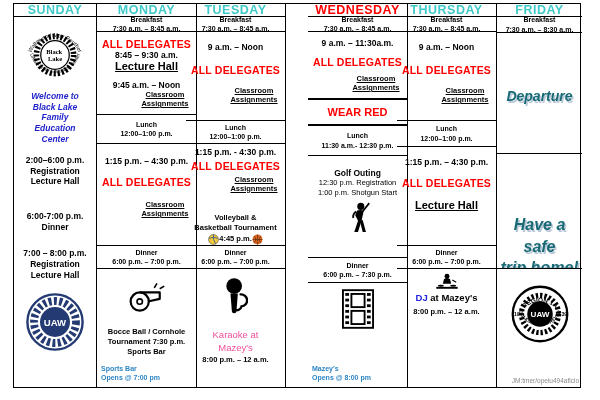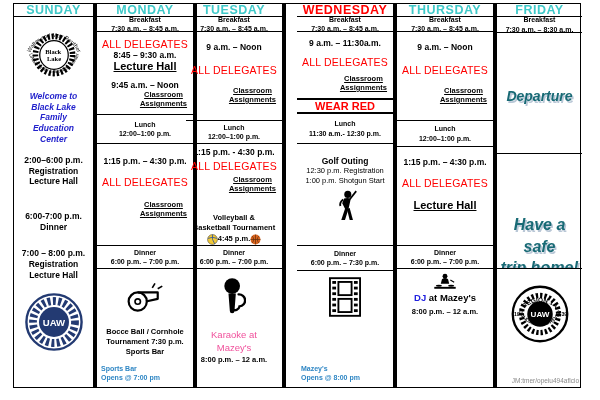--- a/index.html
+++ b/index.html
@@ -1,33 +1,33 @@
 <!DOCTYPE html>
 <html><head>
 <meta charset="utf-8">
 <style>
   * { margin:0; padding:0; box-sizing:border-box; }
   html,body { width:600px; height:400px; background:#fff; overflow:hidden;
               font-family:"Liberation Sans","DejaVu Sans",sans-serif; }
   .schedule { position:absolute; left:13px; top:3px; width:568px; height:385px;
               border:1px solid #000; background:#fff; }
-  .col { position:absolute; top:0; bottom:0; display:flex; flex-direction:column; border-right:4px solid #000000; }
+  .col { position:absolute; top:0; bottom:0; display:flex; flex-direction:column; border-right:1px solid #000000; }
   .col-sunday   { left:0;   width:83px; }
   .col-monday   { left:83px;  width:100px; }
   .col-tuesday  { left:172px; width:100px; }
-  .col-wednesday{ left:283px; width:100px; }
+  .col-wednesday{ left:294px; width:100px; }
   .col-thursday { left:383px; width:100px; }
   .col-friday   { left:483px; width:85px; border-right:none; }
   .cell { border-bottom:1px solid #000; display:flex; flex-direction:column; align-items:center; text-align:center; overflow:hidden; }
   .cell:last-child { border-bottom:none; flex:1; }
   .pre { white-space:pre-line; }
   .h-day { height:13px; font-weight:bold; font-size:12.5px; line-height:12px; color:#3FC9C9; justify-content:center; letter-spacing:.5px; }
   .h-red { color:#FF0000; }
   .meal { font-size:7px; font-weight:bold; line-height:1.3; justify-content:center; }
-  .delegates { color:#FF0000; font-weight:normal; font-size:10.5px; letter-spacing:.2px;text-align:right; }
+  .delegates { color:#FF0000; font-weight:bold; font-size:10.5px; letter-spacing:.2px;text-align:right; }
   .time-b { font-size:8.5px; font-weight:bold; }
   .lecture { font-size:11px; font-weight:bold; text-decoration:underline; }
   .classroom { font-size:7.5px; font-weight:bold; text-decoration:underline;margin-left:37px; }
   .wear-red { border-top:2px solid #000; border-bottom:2px solid #000; justify-content:center;
               color:#FF0000; font-weight:bold; font-size:11px; }
   .evt-b { font-size:7.5px; font-weight:bold; line-height:1.35; }
   .evt-n { font-size:7.5px; line-height:1.3; }
   .note-blue { color:#2E86C4; font-size:7px; font-weight:bold; text-align:left; align-self:flex-start;
                margin:auto 0 5px 4px; line-height:1.3; }
   .karaoke { color:#F0509B; font-size:9.5px; line-height:1.35; }
@@ -192,21 +192,21 @@
     <div class="cell meal pre" style="height:15px">Breakfast
 7:30 a.m. – 8:45 a.m.</div>
     <div class="cell" style="height:66px; border-bottom:none">
       <div class="gap6"></div>
       <div class="time-b">9 a.m. – 11:30a.m.</div>
       <div class="gap8"></div>
       <div class="delegates">ALL DELEGATES</div>
       <div class="gap6"></div>
       <div class="classroom">Classroom Assignments</div>
     </div>
-    <div class="cell wear-red" style="height:16px">WEAR RED</div>
+    <div class="cell wear-red" style="height:28px">WEAR RED</div>
     <div class="cell meal pre" style="height:30px">Lunch
 11:30 a.m.- 12:30 p.m.</div>
     <div class="cell" style="height:102px">
       <div class="gap12"></div>
       <div class="time-b">Golf Outing</div>
       <div class="evt-n">12:30 p.m. Registration</div>
       <div class="evt-n">1:00 p.m. Shotgun Start</div>
       <span style="margin-top:4px;">
         <svg width="28" height="34" viewBox="0 0 30 36">
           <circle cx="18" cy="4.5" r="3.8" fill="#000"></circle>

